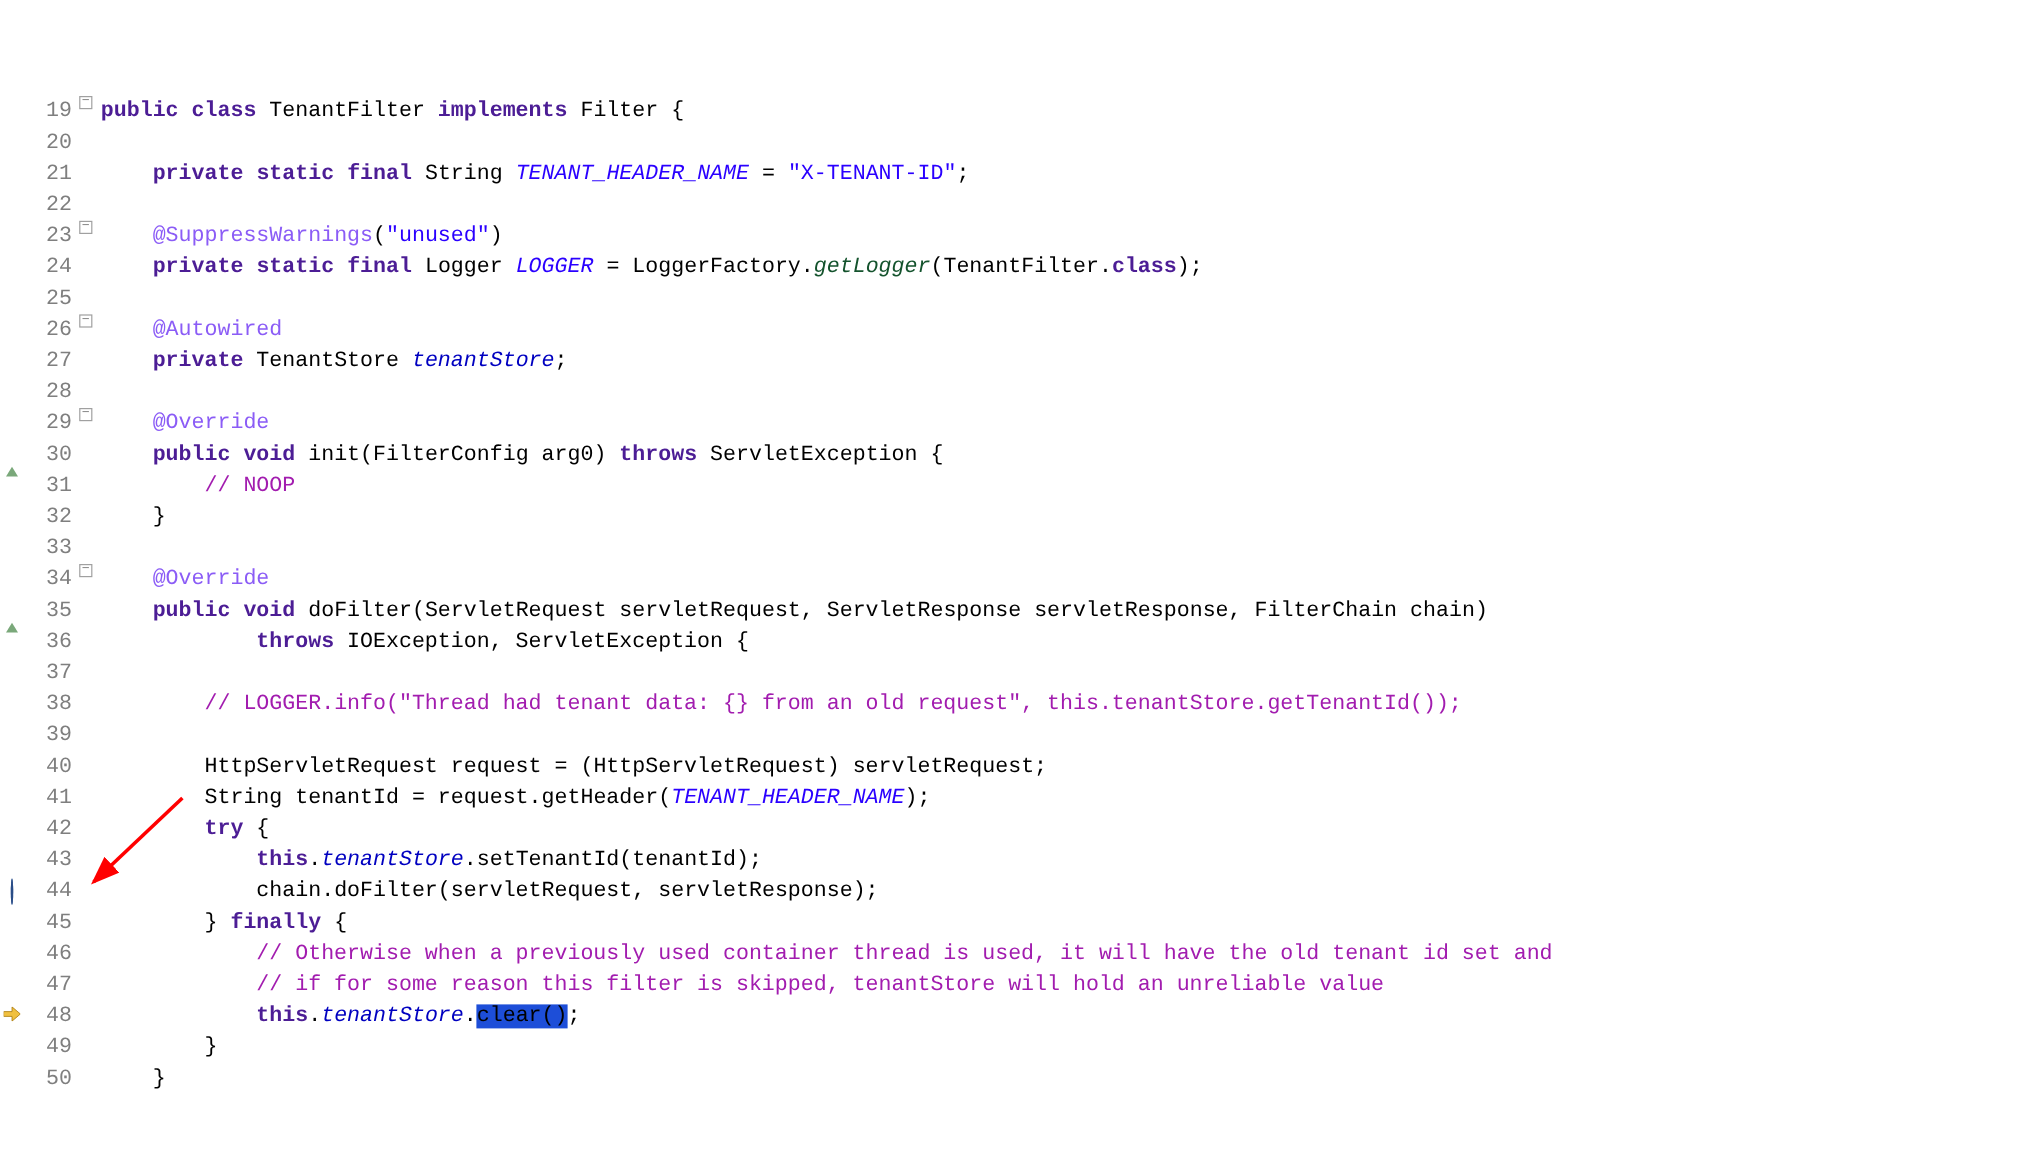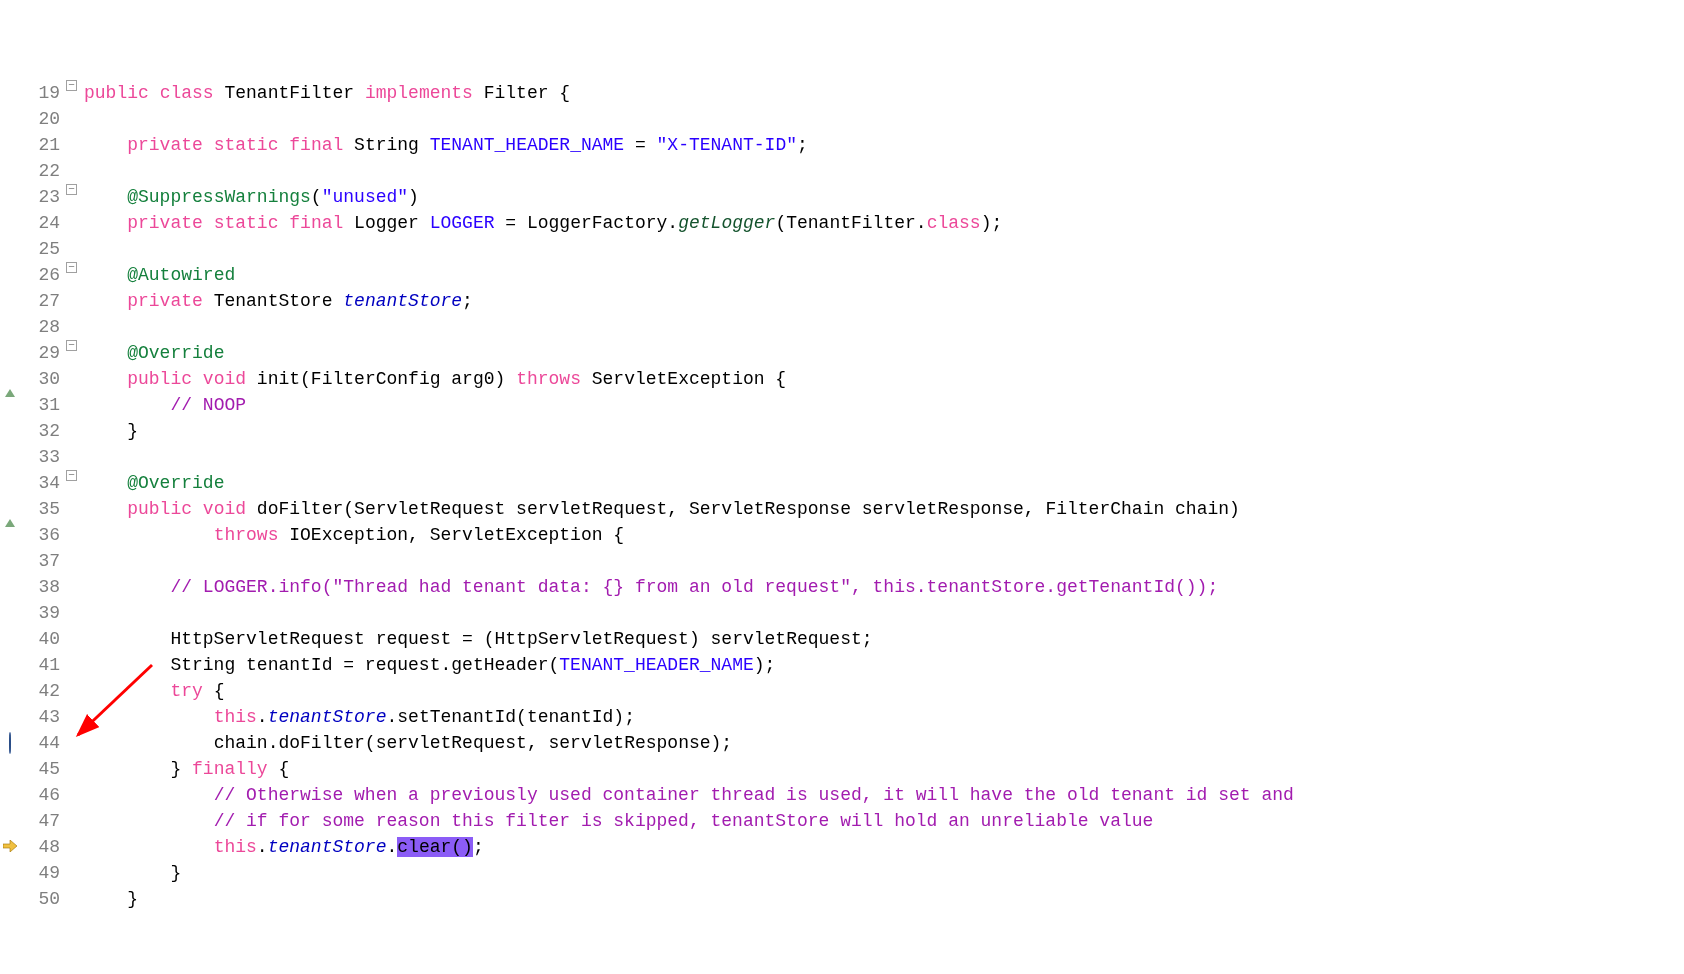--- a/index.html
+++ b/index.html
@@ -68,29 +68,29 @@
       background: #fff;
     }
     .code {
       flex: 1;
       padding-left: 2px;
     }
     .highlight-line {
       background: #e8f2fe;
     }
     
-    .kw { color: #ec4899; font-weight: normal; }
+    .kw { color: #4c1d95; font-weight: bold; }
     .id { color: #000000; text-align: center; }
     .str { color: #2a00ff; }
     .field { color: #0000c0; font-style: italic; }
-    .staticfield { color: #2a00ff; }
-    .ann { color: #15803d; }
+    .staticfield { color: #2a00ff; font-style: italic; }
+    .ann { color: #8b5cf6; }
     .staticmethod { color: #14532d; font-style: italic; }
     .comment { color: #a21caf; }
-    .highlight-occur { background: #8b5cf6; }
+    .highlight-occur { background: #1d4ed8; }
 
     .breakpoint-icon {
       width: 12px;
       height: 12px;
       border-radius: 50%;
       background: #4a6da7;
       border: 1px solid #2a4d87;
     }
     .override-icon {
       width: 0;

